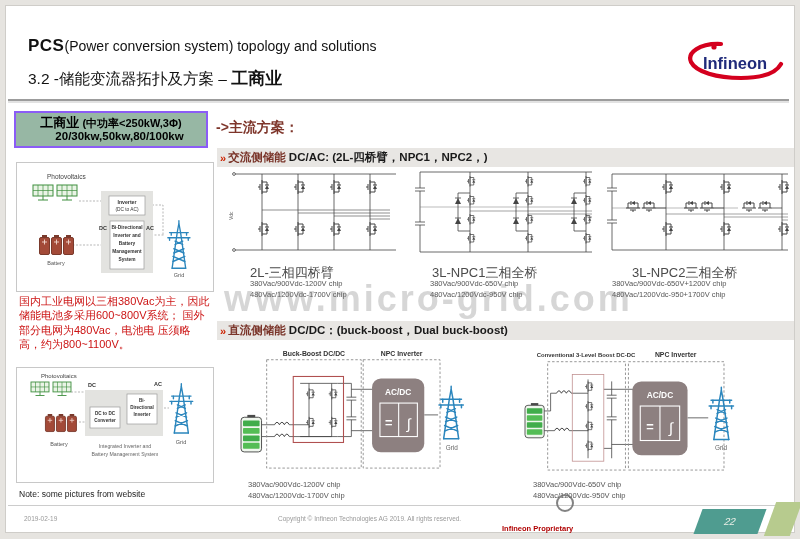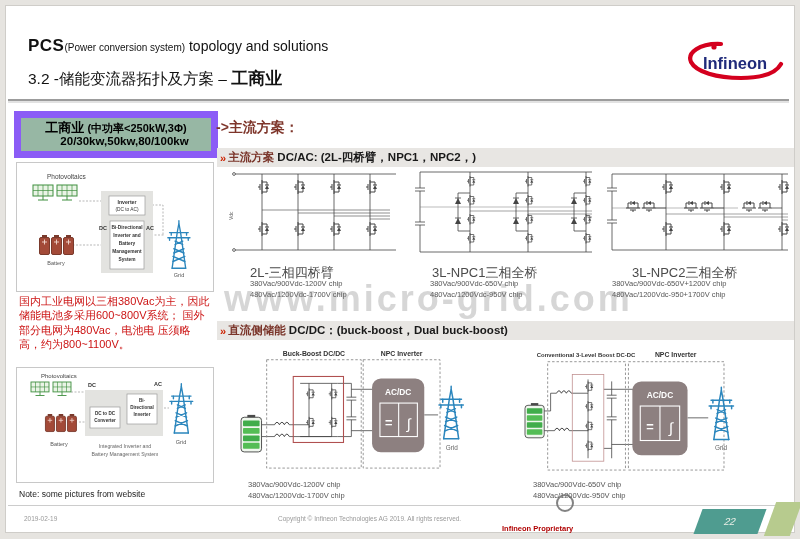--- a/index.html
+++ b/index.html
@@ -1,28 +1,28 @@
 <!DOCTYPE html>
 <html><head>
 <meta charset="utf-8">
 <style>
   html,body{margin:0;padding:0;background:#d8d6d2;font-family:"Liberation Sans",sans-serif;}
   .frame{position:relative;width:800px;height:539px;background:#e6e4e0;overflow:hidden;}
   .slide{position:absolute;left:6px;top:6px;width:788px;height:526px;background:#fff;box-shadow:0 0 0 1px #cfcdc9;}
   
   .t1{position:absolute;left:28px;top:36px;white-space:nowrap;color:#121212;}
   .t-pcs{font-size:17px;font-weight:700;letter-spacing:.5px;}
-  .t-paren{font-size:10px;}
+  .t-paren{font-size:14px;}
   .t-rest{font-size:14px;}
   .t2{position:absolute;left:28px;top:67px;white-space:nowrap;color:#121212;font-size:15.5px;}
   .t-sub-bold{font-size:17px;font-weight:700;}
   .divider{position:absolute;left:8px;top:99px;width:781px;height:2px;background:#9c9c9c;box-shadow:0 2px 0 #e2e2e2;}
   .logo{position:absolute;left:683px;top:32px;width:104px;height:58px;}
   
-  .green-box{position:absolute;left:14px;top:111px;width:190px;height:33px;background:#97b7a4;border:7px solid #8b5cf6;
+  .green-box{position:absolute;left:14px;top:111px;width:190px;height:33px;background:#97b7a4;border:2px solid #8b5cf6;
     display:flex;flex-direction:column;justify-content:center;align-items:center;color:#000;line-height:1.2;}
   .gb1{font-size:11px;font-weight:700;white-space:nowrap;}
   .gb1 .big{font-size:13px;}
   .gb2{font-size:11.5px;font-weight:700;margin-left:17px;}
   .diag-box{position:absolute;background:#fff;border:1px solid #c8c8c8;}
   #dbox1{left:16px;top:162px;width:196px;height:128px;}
   #dbox2{left:16px;top:367px;width:196px;height:114px;}
   .red-note{position:absolute;left:19px;top:294px;width:192px;font-size:11px;line-height:1.3;color:#cc1414;}
   .side-note{position:absolute;left:19px;top:489px;font-size:8.5px;color:#222;}
   
@@ -171,21 +171,21 @@
       <text x="108" y="88" text-anchor="middle" font-size="5.2" fill="#666">Battery Management System</text>
     </svg>
   </div>
 
   <div class="side-note">Note: some pictures from website</div>
 
   <div class="lead">-&gt;主流方案：</div>
 
   <div class="secbar" id="sec1">
     <span class="sec-marker">»</span>
-    <span class="sec-cjk">主流方案</span>
+    <span class="sec-cjk">交流侧储能</span>
     <span class="sec-latin"> DC/AC: (2L-四桥臂，NPC1，NPC2，)</span>
   </div>
 
   <svg class="circ" id="circ1" style="left:228px;width:176px" viewBox="0 0 176 92">
     <g stroke="#444" stroke-width=".8" fill="none">
       <path d="M6,8 H168 M6,84 H168 M34,8 V84 M70,8 V84 M106,8 V84 M142,8 V84"></path>
       <path d="M34,44 H162 M70,47 H162 M106,50 H162 M142,53 H162" stroke-width=".6"></path>
       <circle cx="6" cy="8" r="1.4" fill="#fff"></circle>
         <circle cx="6" cy="84" r="1.4" fill="#fff"></circle>
     </g>

